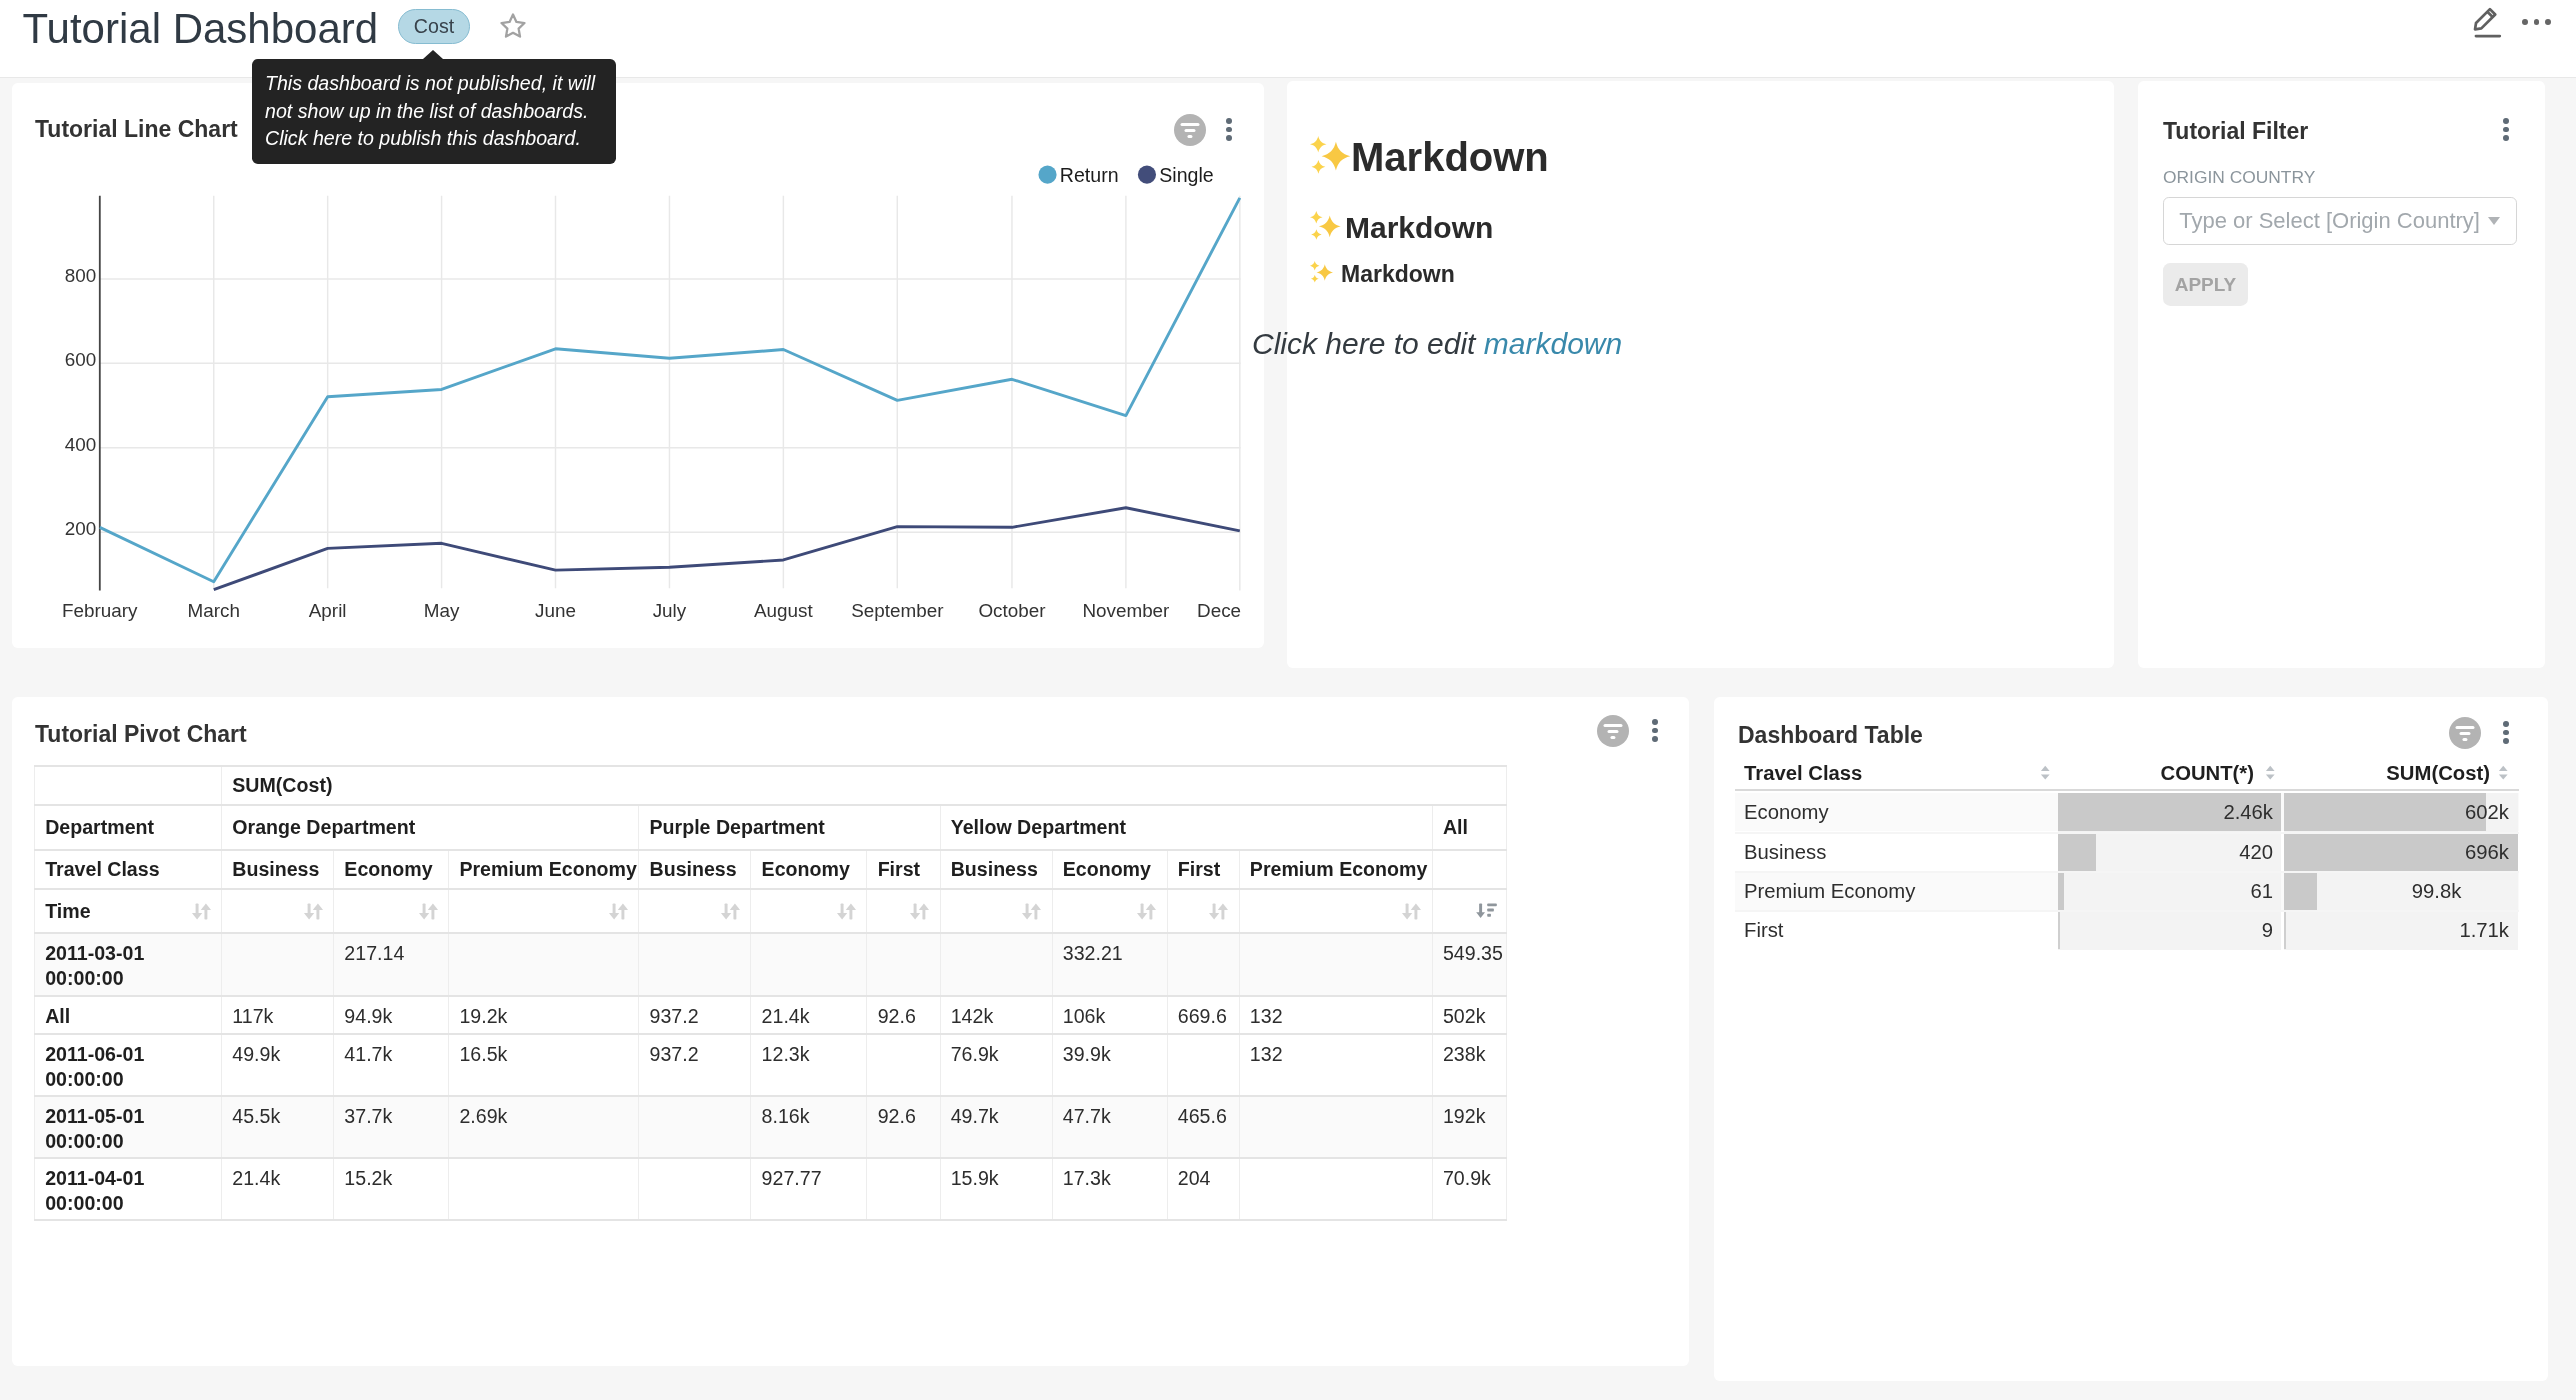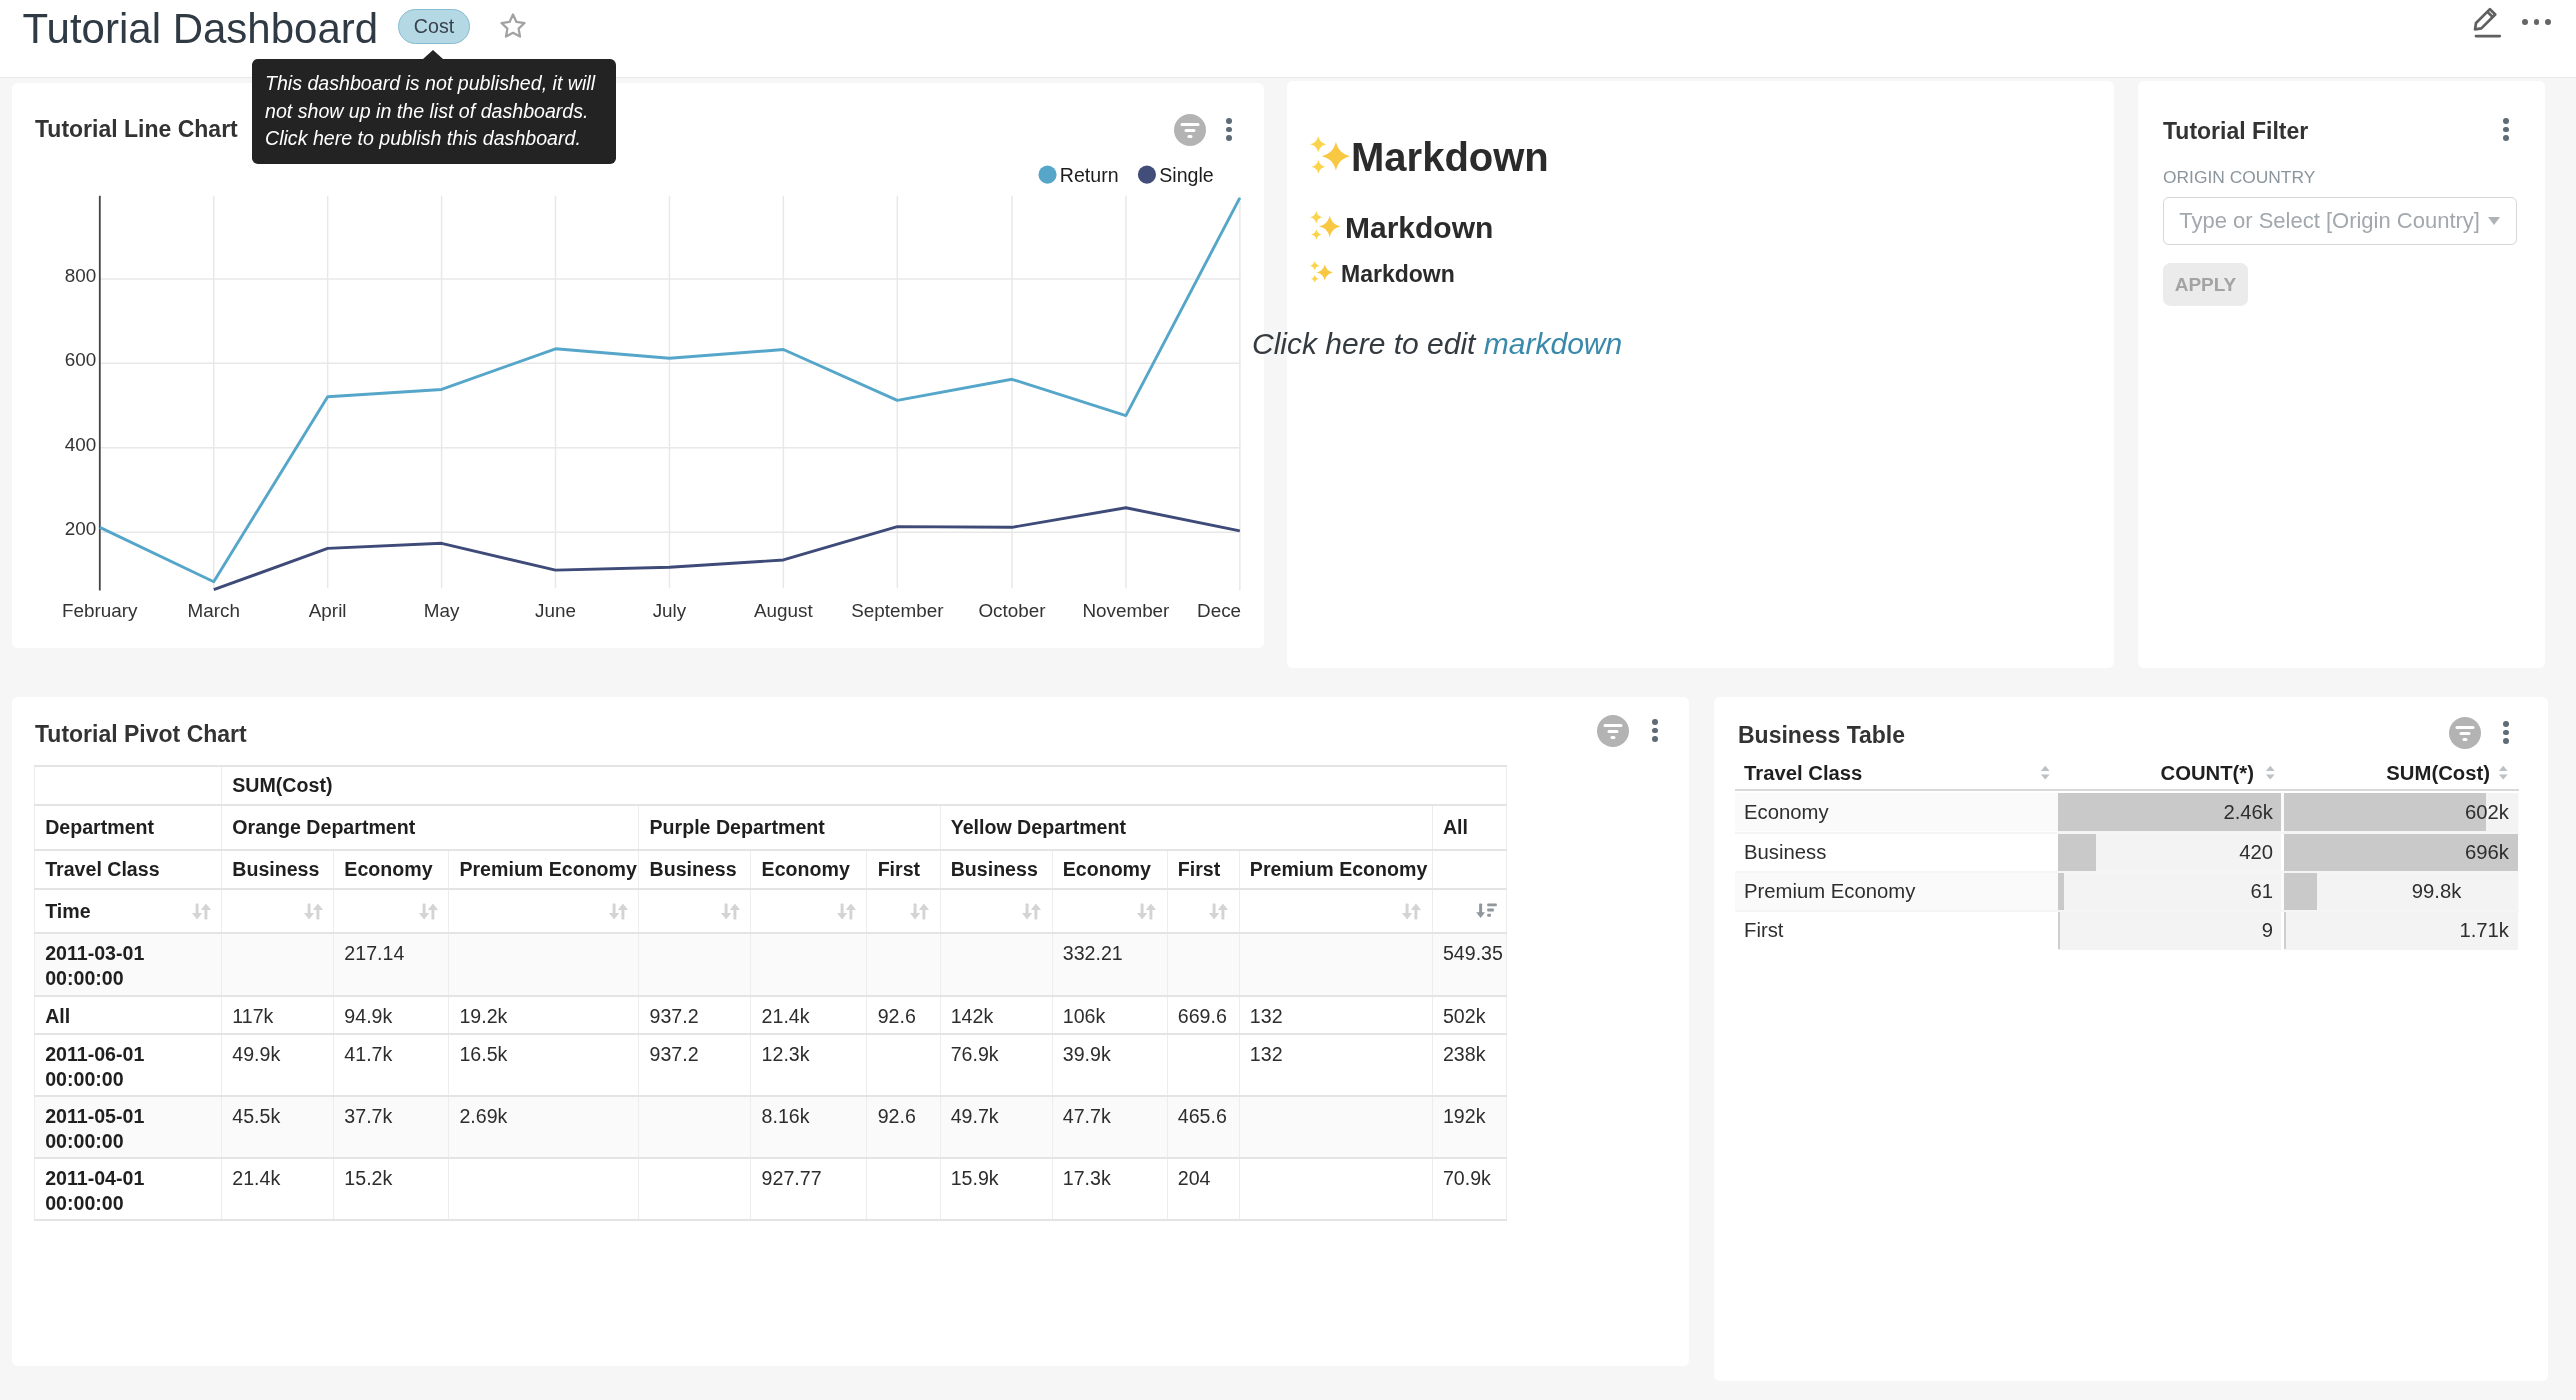--- a/index.html
+++ b/index.html
@@ -360,21 +360,21 @@
           <td>15.9k</td>
           <td>17.3k</td>
           <td>204</td>
           <td></td>
           <td>70.9k</td>
         </tr>
 </tbody>
     </table>
 
 <div class="card" style="left:1714px; top:697px; width:834px; height:684px;"></div>
-<div class="ctitle" style="left:1738px; top:722px;">Business Table</div>
+<div class="ctitle" style="left:1738px; top:722px;">Dashboard Table</div>
 <div class="fcircle" style="left:2449px; top:717px;">
       <i></i>
       <i></i>
       <i></i>
     </div>
 <div class="dots3" style="left:2503px; top:721px;">
       <span></span>
       <span></span>
       <span></span>
     </div>

